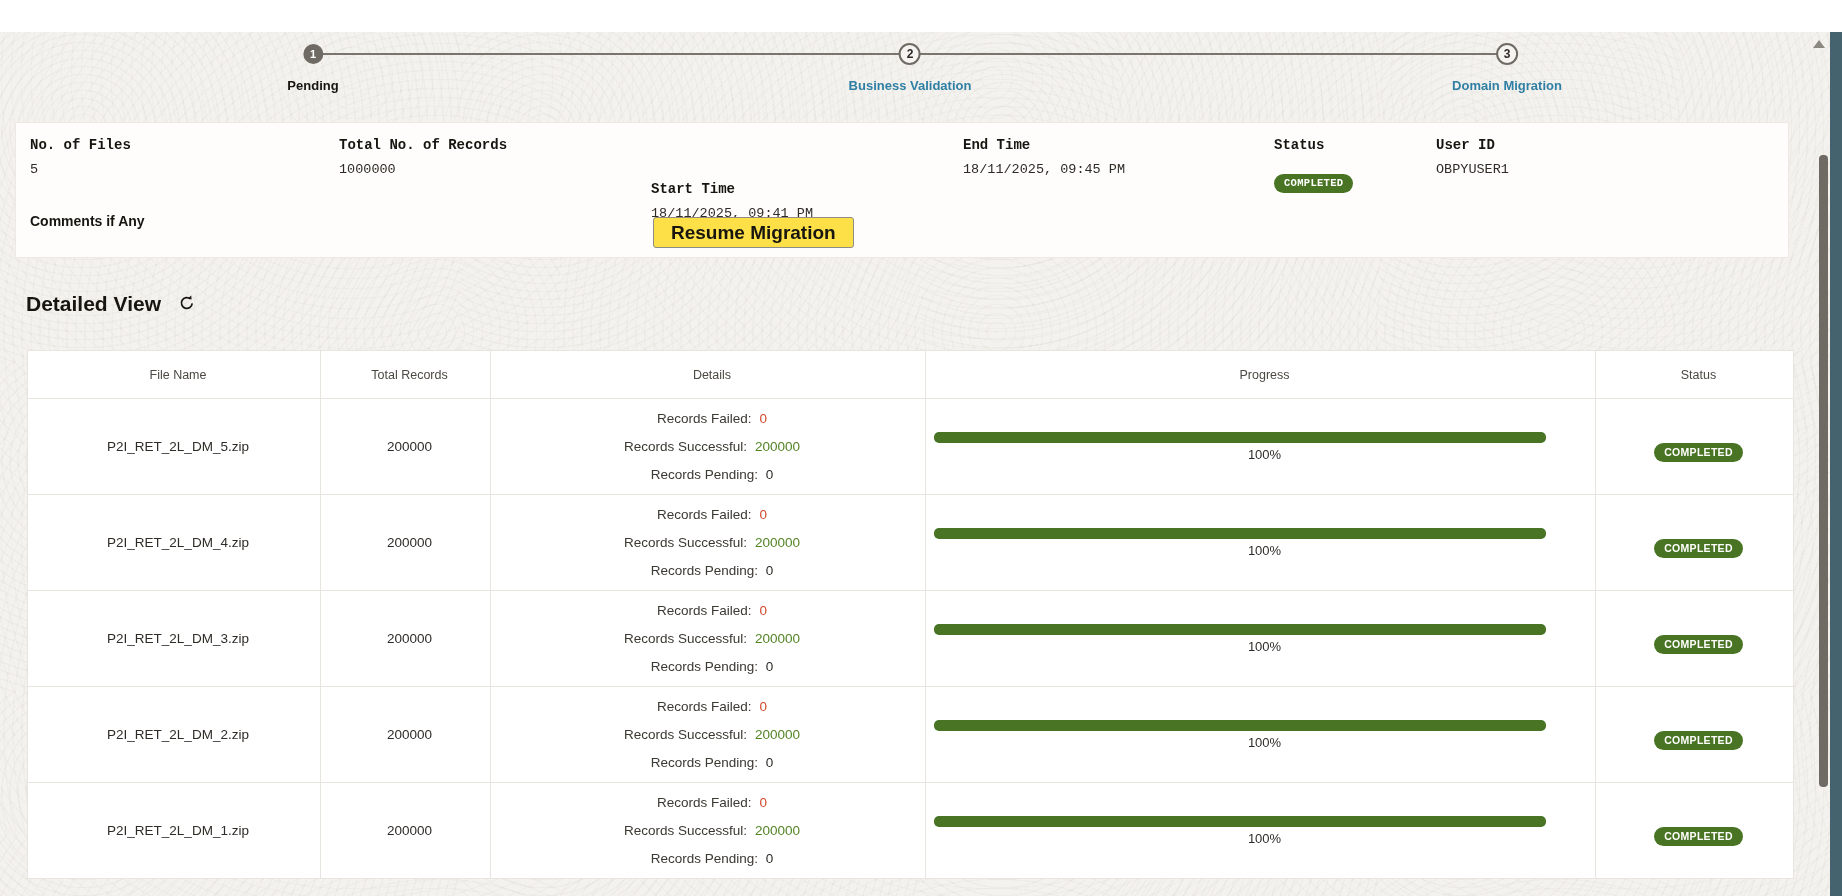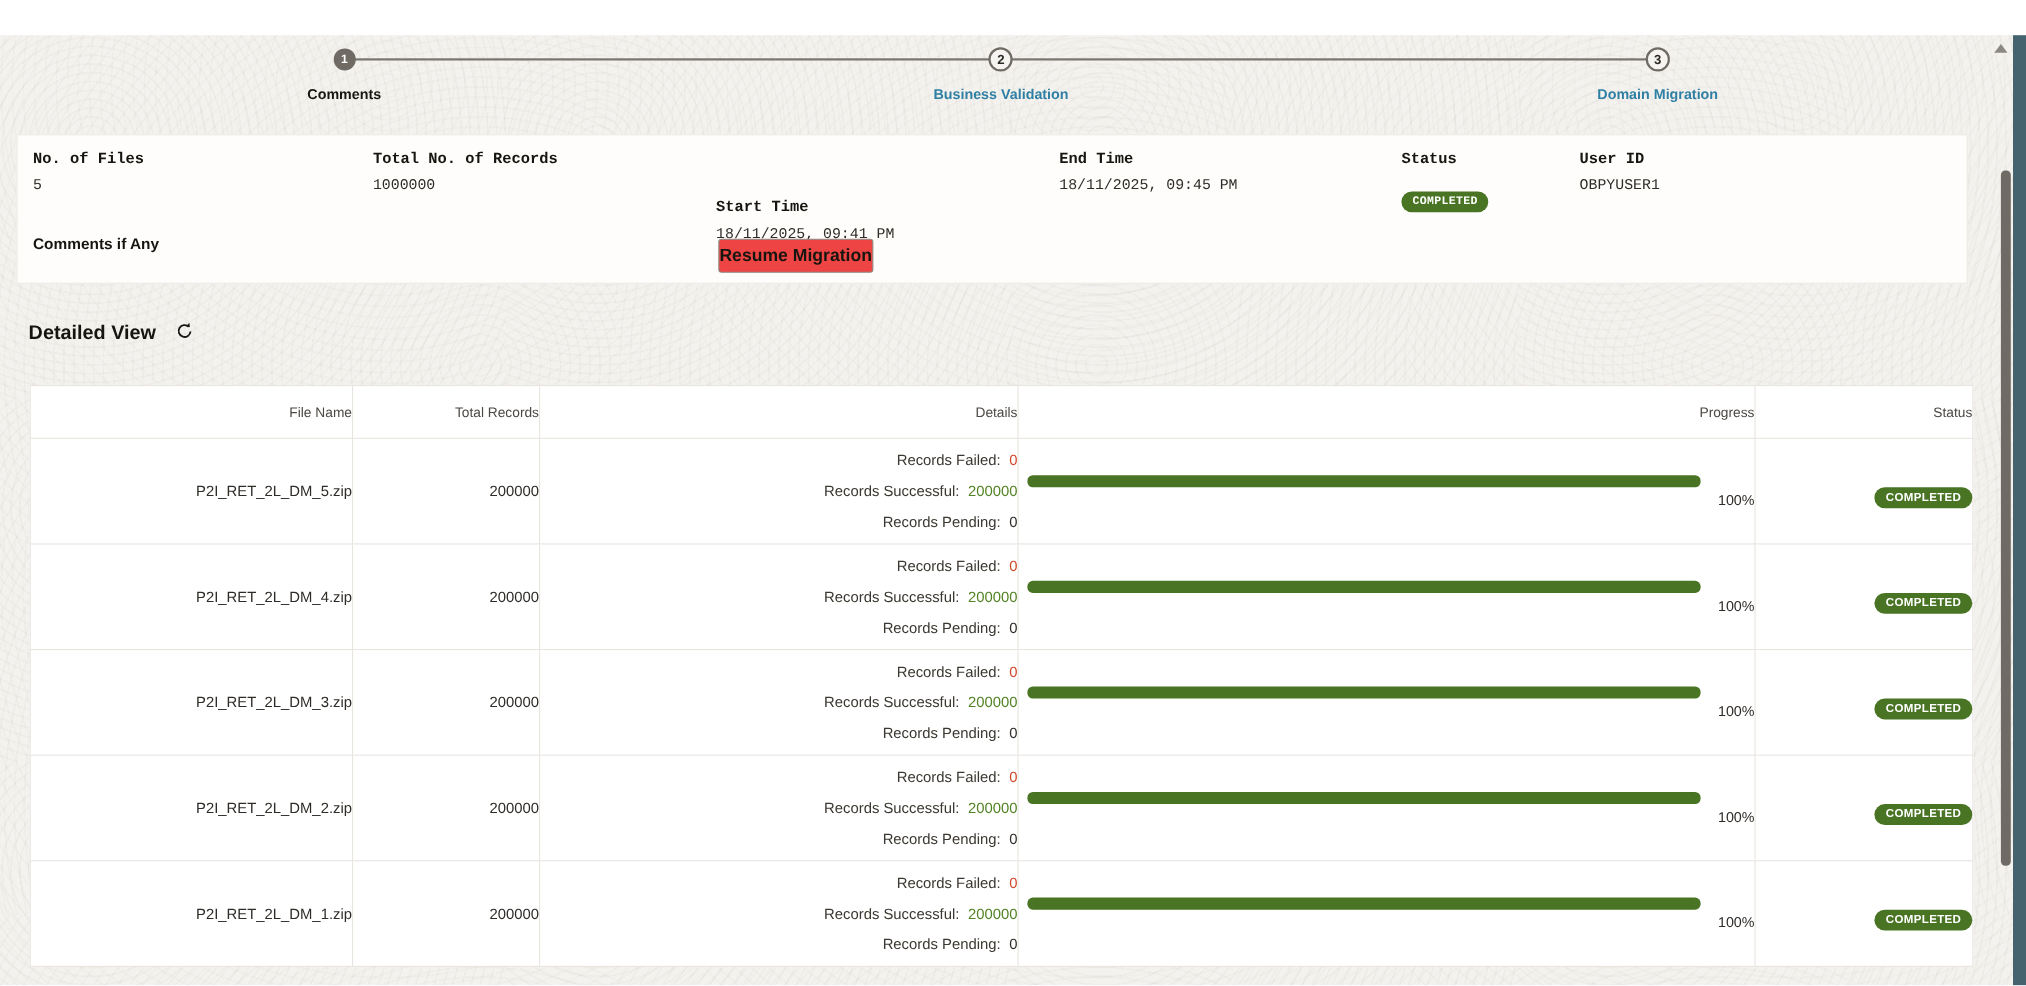--- a/index.html
+++ b/index.html
@@ -58,29 +58,29 @@
   .sum-label{font-size:14px;font-weight:bold;color:var(--text-dark);}
   .sum-value{margin-top:9px;font-size:13.5px;color:#2f2c27;}
   .sf-0{left:14px;}
   .sf-1{left:323px;}
   .sf-2{left:635px;margin-top:44px;}
   .sf-3{left:947px;}
   .sf-4{left:1258px;}
   .sf-5{left:1420px;}
   .badge{display:inline-block;background:var(--green);color:#fff;font-size:10.5px;font-weight:bold;letter-spacing:.3px;padding:4px 10px;border-radius:20px;line-height:1;margin-top:12px;}
   .sum-comments{position:absolute;left:14px;top:90px;font-size:14px;font-weight:bold;color:var(--text-dark);}
-  .resume-btn{position:absolute;left:637px;top:94px;height:31px;padding:0 0;background:#ef4444;border:1px solid #8f8b85;border-radius:3px;font-family:"Liberation Sans",sans-serif;font-size:16px;font-weight:bold;color:var(--text-dark);cursor:pointer;}
+  .resume-btn{position:absolute;left:637px;top:94px;height:31px;padding:0 17px;background:#fde047;border:1px solid #8f8b85;border-radius:3px;font-family:"Liberation Sans",sans-serif;font-size:19px;font-weight:bold;color:var(--text-dark);cursor:pointer;}
 
   
   .detail-head{position:absolute;left:26px;top:260px;display:flex;align-items:center;gap:16px;}
-  .detail-title{font-size:18px;font-weight:bold;color:var(--text-dark);}
+  .detail-title{font-size:21px;font-weight:bold;color:var(--text-dark);}
   .refresh-btn{background:none;border:none;cursor:pointer;width:20px;height:20px;display:flex;align-items:center;justify-content:center;}
 
   table.mon{position:absolute;left:27px;top:318px;width:1766px;border-collapse:collapse;table-layout:fixed;background:#fff;border:1px solid var(--border-outer);}
-  table.mon th, table.mon td{border:1px solid var(--border-light);vertical-align:middle;text-align:right;}
+  table.mon th, table.mon td{border:1px solid var(--border-light);vertical-align:middle;text-align:center;}
   table.mon th{height:48px;font-size:12.5px;font-weight:normal;color:#4c4843;padding-left:8px;background:#fff;}
   table.mon td{height:96px;font-size:13.5px;color:#2f2c28;padding-left:8px;background:#fff;}
   .col-file{width:293px;}
   .col-total{width:170px;}
   .col-details{width:435px;}
   .col-progress{width:670px;}
   .col-status{width:198px;}
   td.details-cell{padding-left:10px;}
   .dline{line-height:28px;white-space:nowrap;}
   .dlabel{color:var(--text-mid);}
@@ -106,21 +106,21 @@
 
   <div class="content">
 
     <div class="stepper">
       <div class="stepper-line"></div>
 
       <div class="step current step-1">
         <div class="step-circle-box">
             <div class="step-circle">1</div>
           </div>
-        <div class="step-label">Comments</div>
+        <div class="step-label">Pending</div>
       </div>
 
       <div class="step upcoming step-2">
         <div class="step-circle-box">
             <div class="step-circle">2</div>
           </div>
         <div class="step-label">Business Validation</div>
       </div>
 
       <div class="step upcoming step-3">

